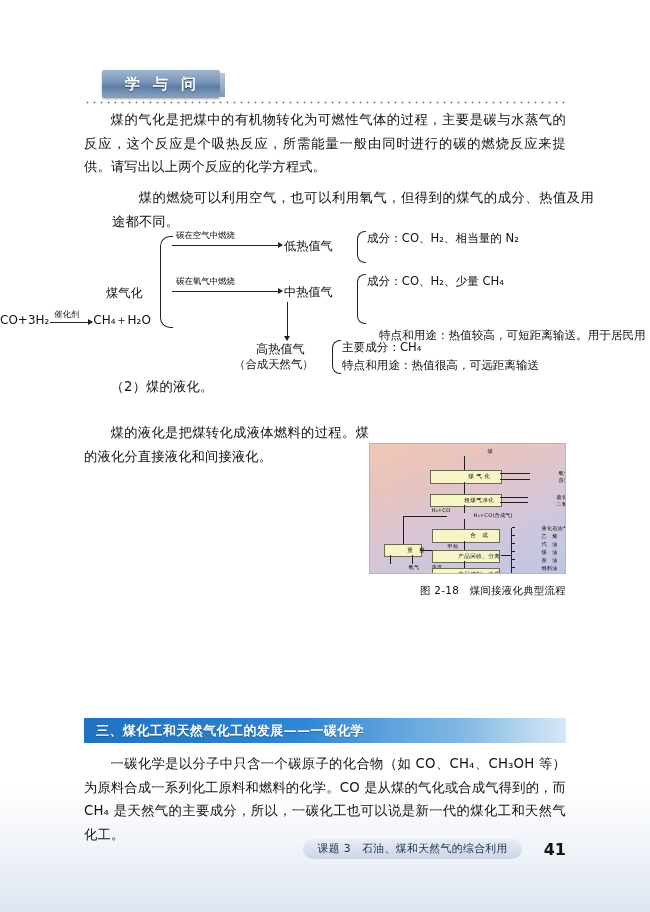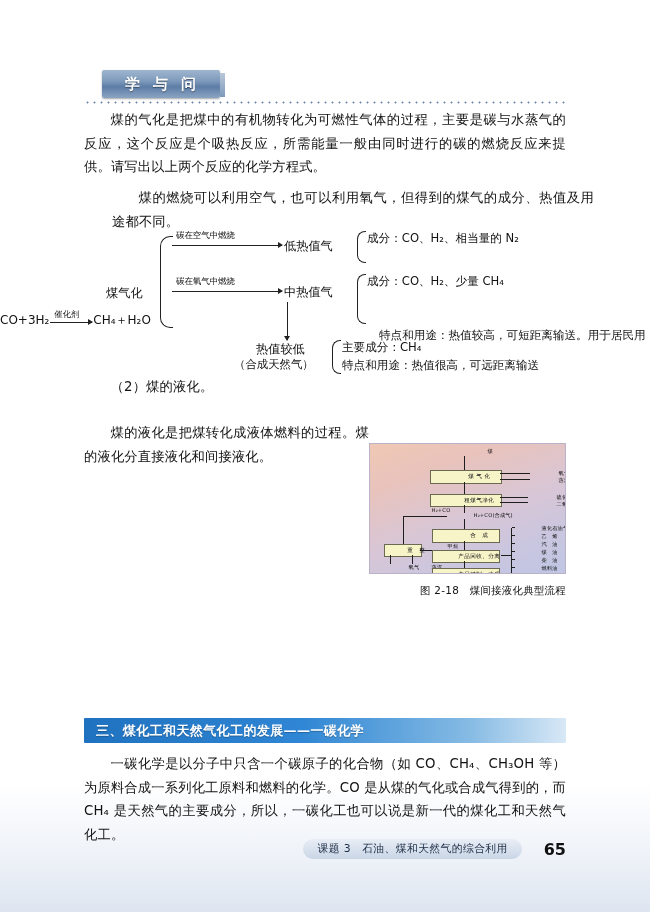--- a/index.html
+++ b/index.html
@@ -335,21 +335,21 @@
       <div class="arrow-line" style="left:88px; top:63px; width:110px;"></div>
       <div class="gas-name" style="left:200px; top:56px;">中热值气</div>
       <div class="brace-sm" style="left:273px; top:46px; height:48px;"></div>
       <div class="gditem" style="left:283px; top:46px;">成分：CO、H₂、少量 CH₄</div>
       <div class="gditem" style="left:295px; top:64px;margin-top:36px;">特点和用途：热值较高，可短距离输送。用于居民用</div>
 
       <div class="eqn" style="left:-84px; top:84px;"><span>CO+3H₂</span><span class="eq-arrow"><i></i><b>催化剂</b></span><span>CH₄＋H₂O</span></div>
 
       <div class="vline" style="left:203px; top:74px; height:38px;"></div>
 
-      <div class="gas-name" style="left:172px; top:113px;">热值较低</div>
+      <div class="gas-name" style="left:172px; top:113px;">高热值气</div>
       <div class="gas-name" style="left:150px; top:129px; font-size:11.4px;">（合成天然气）</div>
       <div class="brace-sm" style="left:248px; top:112px; height:32px;"></div>
       <div class="gditem" style="left:258px; top:112px;">主要成分：CH₄</div>
       <div class="gditem" style="left:258px; top:130px;">特点和用途：热值很高，可远距离输送</div>
     </div>
 
     <div class="para indent p-liq1">（2）煤的液化。</div>
     <div class="para indent p-liq2">煤的液化是把煤转化成液体燃料的过程。煤的液化分直接液化和间接液化。</div>
 
     <div class="para indent p-liq3">
@@ -426,17 +426,17 @@
 
 
     <div class="section-head">
       <span>三、煤化工和天然气化工的发展——一碳化学</span>
     </div>
 
     <div class="para indent p-c1">一碳化学是以分子中只含一个碳原子的化合物（如 CO、CH₄、CH₃OH 等）为原料合成一系列化工原料和燃料的化学。CO 是从煤的气化或合成气得到的，而 CH₄ 是天然气的主要成分，所以，一碳化工也可以说是新一代的煤化工和天然气化工。</div>
 
     <div class="footer">
       <div class="chip">课题 3　石油、煤和天然气的综合利用</div>
-      <div class="pg">65</div>
+      <div class="pg">41</div>
     </div>
 
   </div>
 </div>
 
 </body></html>

